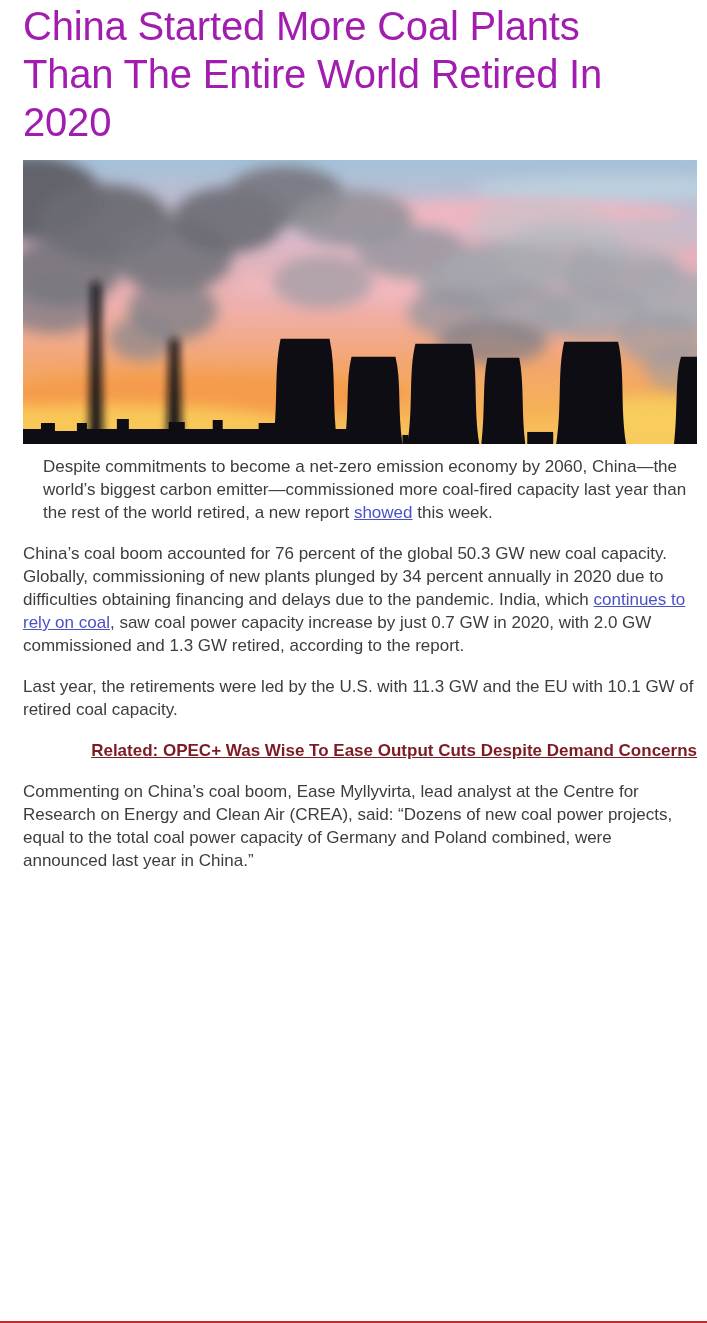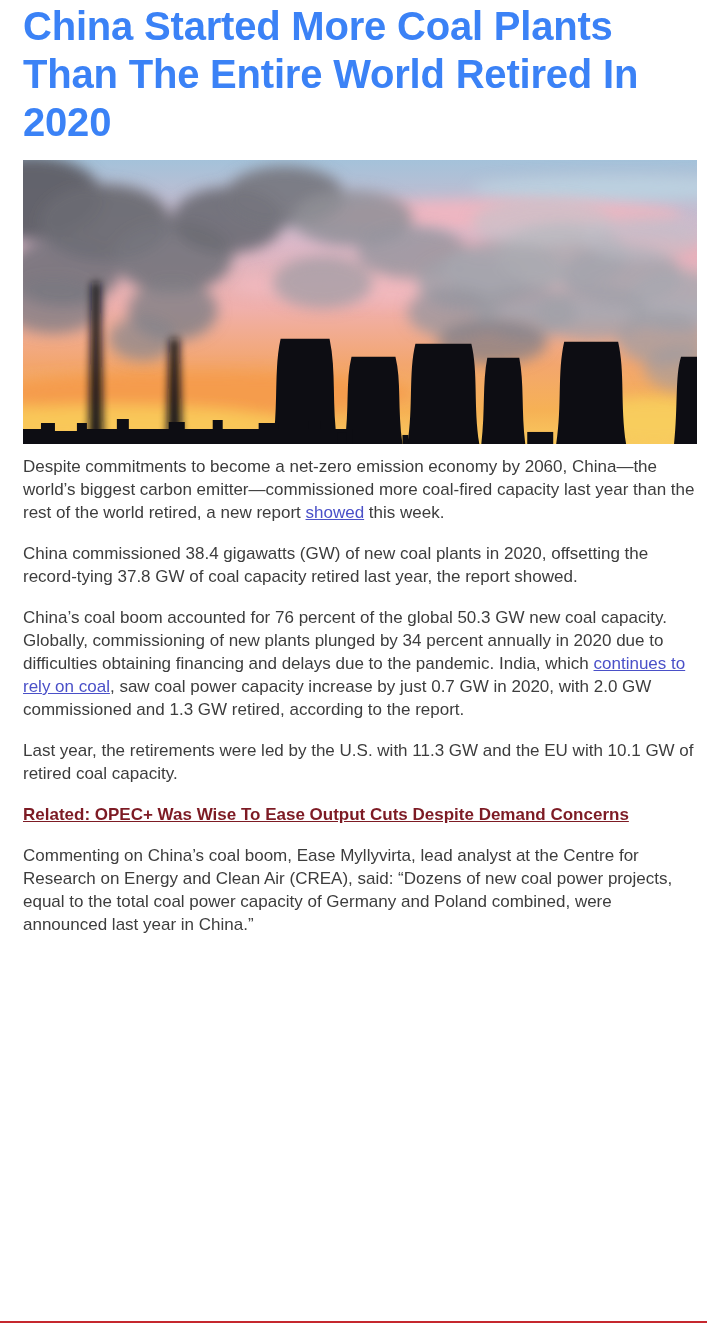--- a/index.html
+++ b/index.html
@@ -4,44 +4,44 @@
 <style>
   html, body { margin: 0; padding: 0; background: #ffffff; }
   body {
     width: 707px; height: 1323px; position: relative; overflow: hidden;
     font-family: "Liberation Sans", "DejaVu Sans", sans-serif;
   }
   .content { padding: 2px 10px 0 23px; }
 
   h1.title {
     margin: 0; max-width: 645px;
-    font-size: 40px; line-height: 1.2; font-weight: 700;
-    color: #3b82f6; letter-spacing: -0.2px;
+    font-size: 40px; line-height: 1.2; font-weight: 400;
+    color: #a21caf; letter-spacing: -0.2px;
   }
 
   .byline {
     margin-top: 40px; font-size: 17px; color: #2e2e2e;
   }
   .byline a { color: #2e2e2e; text-decoration: underline; cursor: pointer; }
 
   figure.hero { margin: 14px 0 0 0; width: 674px; height: 284px; padding: 0; }
   figure.hero svg { display: block; }
 
   p.body-p {
     max-width: 674px; margin: 18px 0 0 0;
     font-size: 17px; line-height: 23px; color: #3d3d3d;
   }
-  p.body-p.first { margin-top: 11px; }
+  p.body-p.first { margin-top: 11px; margin-left: 20px; }
 
   a.inline-link {
     color: var(--body-link, #4a50c8);
     text-decoration: underline; cursor: pointer;
   }
 
-  p.related { font-weight: 700; }
+  p.related { font-weight: 700; text-align: right; }
   p.related a {
     color: var(--related-link, #7d1b24);
     text-decoration: underline; cursor: pointer;
   }
 
   .bottom-rule {
     position: absolute; left: 0; bottom: 0; width: 707px; height: 2px;
     background: var(--bottom-rule, #c5282e);
   }
 </style>
@@ -128,21 +128,20 @@
         <rect x="315" y="272" width="9" height="11"></rect>
         <rect x="380" y="274" width="6" height="9"></rect>
         <rect x="505" y="271" width="26" height="12"></rect>
       </g>
     </svg>
   </figure>
 
   <p class="body-p first"><span>Despite commitments to become a net-zero emission economy by 2060, China—the world’s biggest carbon emitter—commissioned more coal-fired capacity last year than the rest of the world retired, a new report </span><a class="inline-link">showed</a><span> this week.</span></p>
 
 
-  <p class="body-p"><span>China commissioned 38.4 gigawatts (GW) of new coal plants in 2020, offsetting the record-tying 37.8 GW of coal capacity retired last year, the report showed.</span></p>
 
   <p class="body-p"><span>China’s coal boom accounted for 76 percent of the global 50.3 GW new coal capacity. Globally, commissioning of new plants plunged by 34 percent annually in 2020 due to difficulties obtaining financing and delays due to the pandemic. India, which </span><a class="inline-link">continues to rely on coal</a><span>, saw coal power capacity increase by just 0.7 GW in 2020, with 2.0 GW commissioned and 1.3 GW retired, according to the report.</span></p>
 
 
   <p class="body-p"><span>Last year, the retirements were led by the U.S. with 11.3 GW and the EU with 10.1 GW of retired coal capacity.</span></p>
 
 
   <p class="body-p related"><a>Related: OPEC+ Was Wise To Ease Output Cuts Despite Demand Concerns</a></p>
 
   <p class="body-p"><span>Commenting on China’s coal boom, Ease Myllyvirta, lead analyst at the Centre for Research on Energy and Clean Air (CREA), said: “Dozens of new coal power projects, equal to the total coal power capacity of Germany and Poland combined, were announced last year in China.”</span></p>

